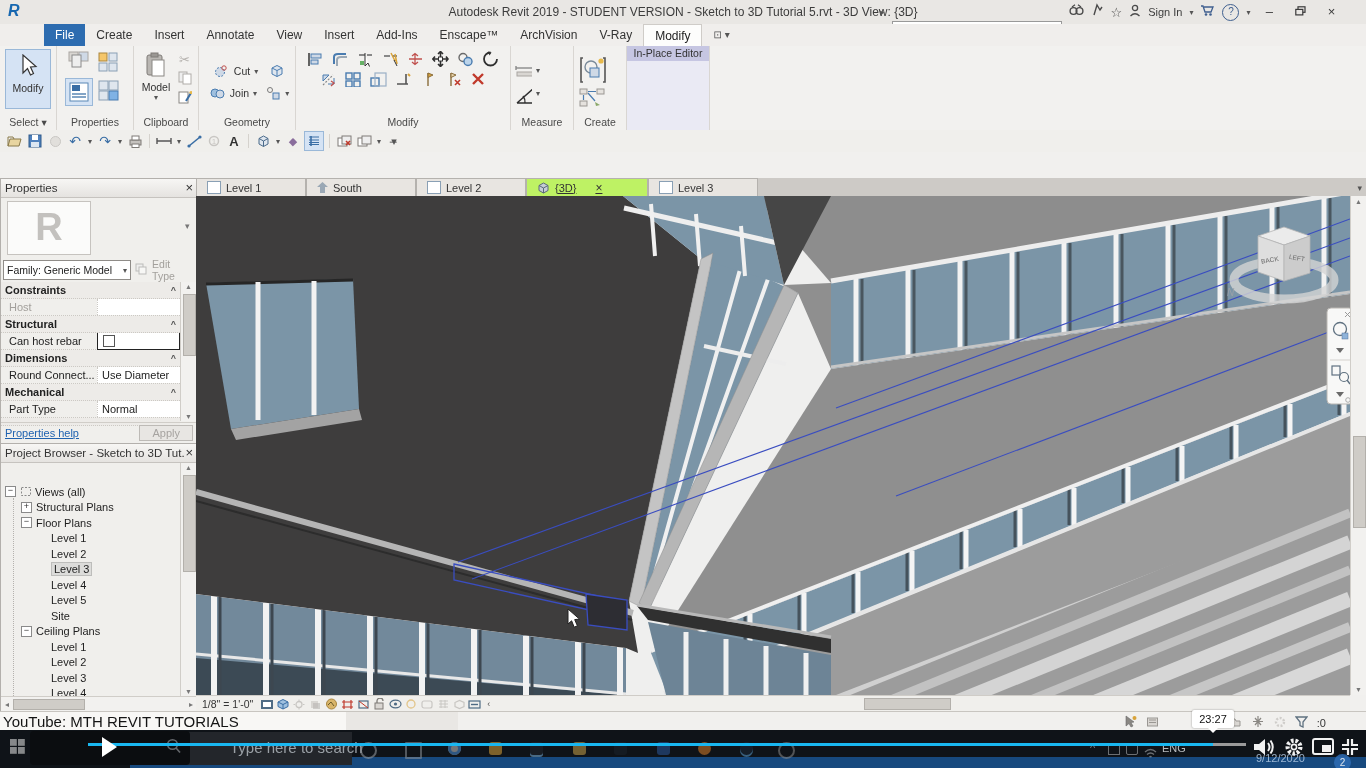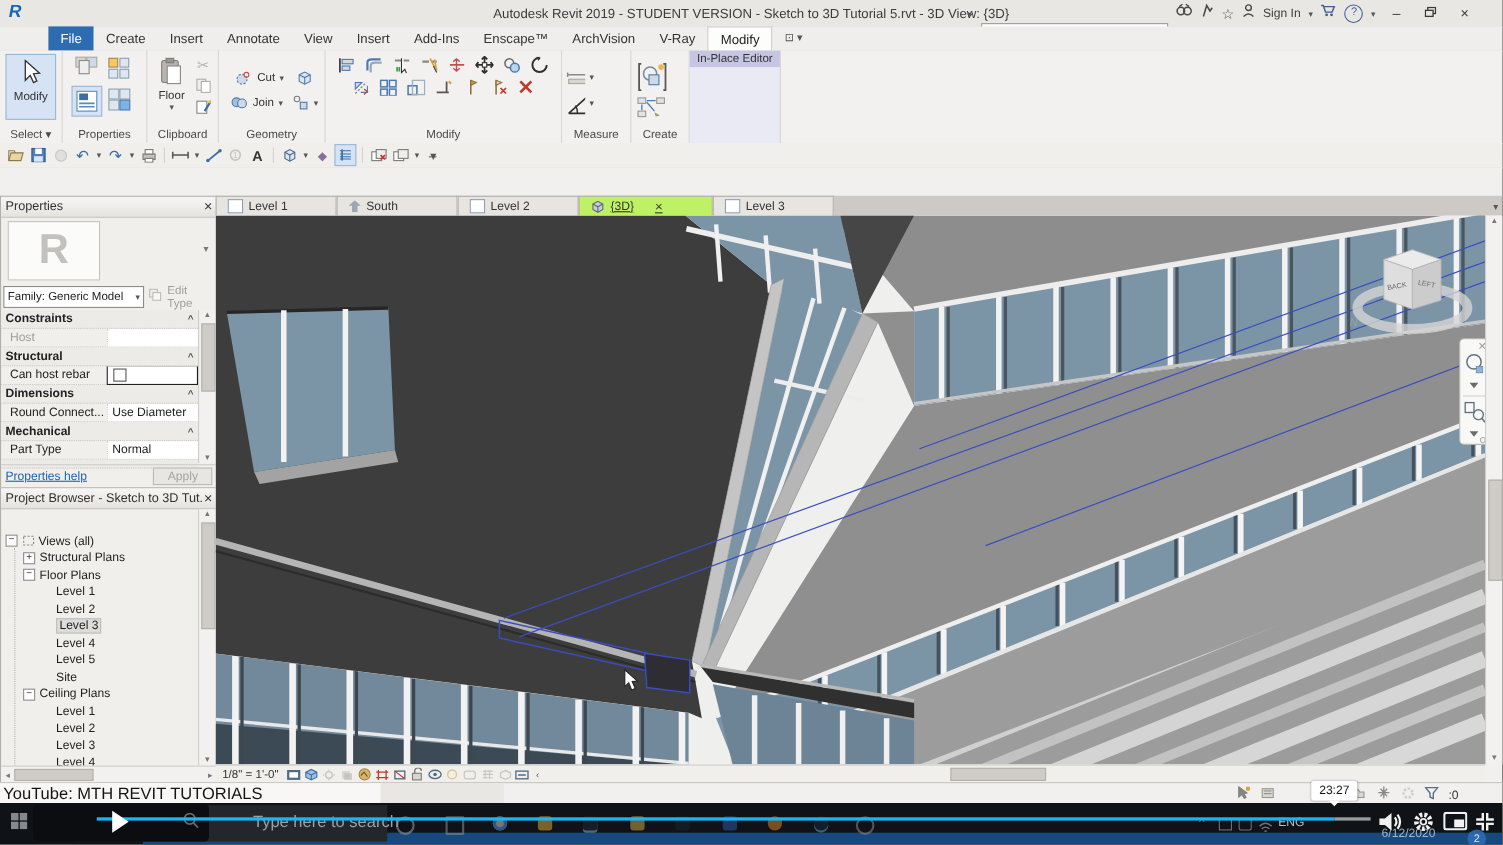--- a/index.html
+++ b/index.html
@@ -200,21 +200,21 @@
     <div class="panel" style="width:64px;">
       <div class="pbody">
         <div class="bigbtn" style="width:34px;">
           <div class="bicon">
             <svg width="22" height="26">
                 <rect x="2" y="3" width="15" height="20" rx="2" fill="#b9b6b2" stroke="#7e7b77"></rect>
                 <rect x="6" y="1" width="7" height="4" fill="#9a9793" stroke="#7e7b77"></rect>
                 <rect x="7" y="8" width="12" height="16" fill="#fff" stroke="#8a8783"></rect>
               </svg>
           </div>
-          <div>Floor</div>
+          <div>Model</div>
           <div style="font-size:8px;color:#555;">▾</div>
         </div>
         <div style="display:flex;flex-direction:column;gap:3px;padding-top:2px;">
           <span class="mi" style="color:#b5b2ae;font-size:13px;">✂</span>
           <span class="mi">
               <svg width="14" height="14">
                 <rect x="1" y="1" width="8" height="10" fill="#eee" stroke="#b0ada9"></rect>
                 <rect x="5" y="3" width="8" height="10" fill="#fff" stroke="#b0ada9"></rect>
               </svg>
             </span>
@@ -946,21 +946,21 @@
     <span class="abs appico dim" style="left:740px;background:#1b2838;border-radius:50%;box-shadow:0 2px 0 #5a9fd4;"></span>
     <span class="abs appico dim" style="left:778px;border:2px solid #888;border-radius:50%;background:none;"></span>
 
     <span class="abs dim" style="left:1090px;top:12px;color:#cfd2d6;font-size:11px;">^</span>
     <span class="abs dim" style="left:1108px;top:14px;width:10px;height:9px;border:1.4px solid #b9bcc0;"></span>
     <span class="abs dim" style="left:1126px;top:14px;width:10px;height:9px;border:1.4px solid #b9bcc0;border-radius:2px;"></span>
     <span class="abs dim" style="left:1144px;top:14px;"><svg width="13" height="10">
           <path d="M1,4 Q6.5,-1 12,4 M3,6.5 Q6.5,3.5 10,6.5 M5.5,9 Q6.5,8 7.5,9" fill="none" stroke="#b9bcc0" stroke-width="1.3"></path>
         </svg></span>
     <span class="abs" style="left:1162px;top:12px;font-size:11px;color:#d6d9dc;opacity:.85;">ENG</span>
-    <span class="abs" style="left:1256px;top:22px;font-size:11px;color:#bcd2ea;opacity:.8;">6/12/2020</span>
+    <span class="abs" style="left:1256px;top:22px;font-size:11px;color:#bcd2ea;opacity:.8;">9/12/2020</span>
     <span class="abs" style="left:1334px;top:24px;width:17px;height:17px;border-radius:50%;background:#2f6db5;color:#fff;font-size:10px;text-align:center;line-height:17px;opacity:.85;">2</span>
 
     <div class="abs" style="left:88px;top:13px;width:1125px;height:3px;background:#19b7f1;"></div>
     <div class="abs" style="left:1213px;top:13px;width:33px;height:3px;background:#9a9a9a;"></div>
 
     <span class="abs" style="left:100px;top:6px;">
       <svg width="18" height="22">
           <polygon points="2,1 17,11 2,21" fill="#ffffff"></polygon>
         </svg>
     </span>

